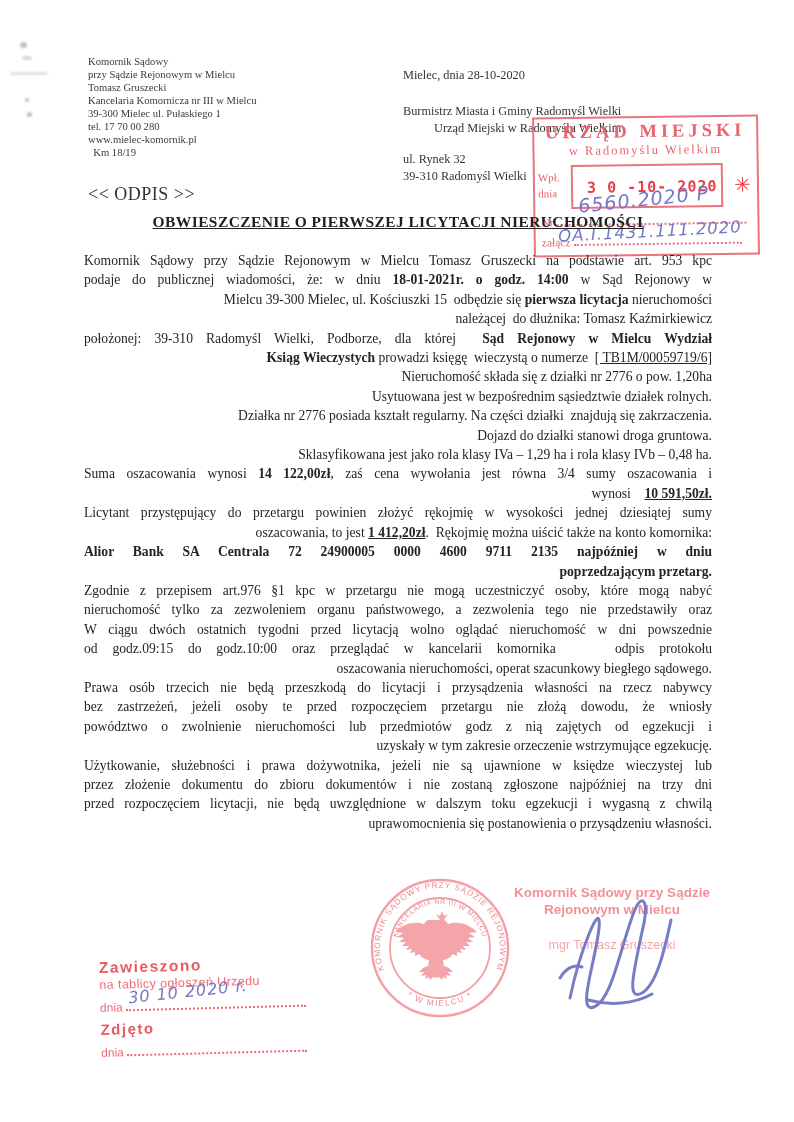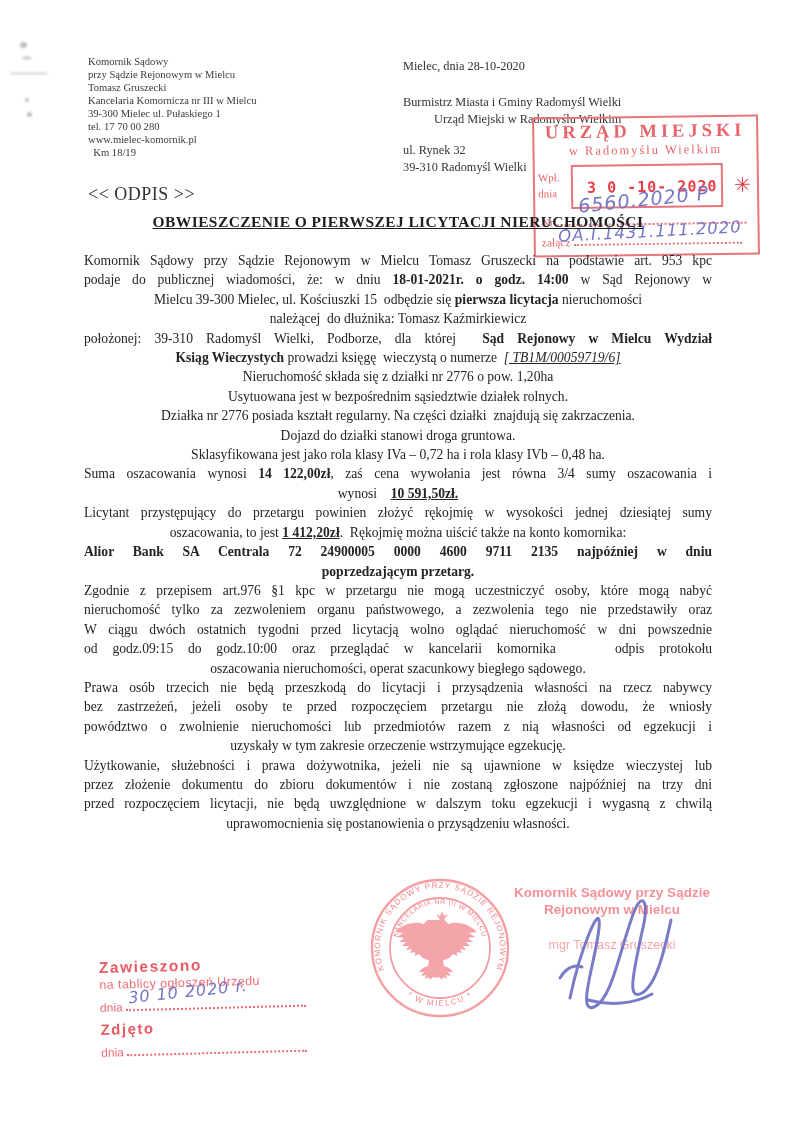--- a/index.html
+++ b/index.html
@@ -8,21 +8,21 @@
     position:relative; width:794px; height:1122px; margin:0 auto;
     background:#ffffff; overflow:hidden;
     font-family:"Liberation Serif", serif; color:#262626;padding-left:42px;
   }
   
   .smudge { position:absolute; background:#8a8a8a; opacity:.55; border-radius:50%; filter:blur(1px); }
 
   
   .sender { position:absolute; left:88px; top:55px; font-size:10.6px; line-height:13px; color:#3a3a3a; }
   .odpis  { position:absolute; left:88px; top:184px; font-size:18px; letter-spacing:.5px; color:#333; }
-  .hright { position:absolute; left:403px; top:59px; font-size:12.3px; color:#333; }
+  .hright { position:absolute; left:403px; top:68px; font-size:12.3px; color:#333; }
   .hright .dateline { margin-bottom:20px; }
   .hright .recip { line-height:16.5px;text-align:right; }
   .hright .addr  { margin-top:15px; line-height:16.5px; }
 
   
   .rstamp {
     position:absolute; left:533px; top:116px; width:226px; height:140px;
     border:2px solid #e8747c; transform:rotate(-0.8deg); color:#e8636c;
     font-family:"Liberation Serif", serif; background:rgba(255,255,255,0.0);
   }
@@ -41,25 +41,25 @@
 
   .hand { position:absolute; color:#7577c6; font-family:"DejaVu Sans", sans-serif;
           font-style:italic; letter-spacing:1px; white-space:nowrap; }
   .hand.case-no { left:578px; top:188px; font-size:19px; transform:rotate(-6deg); }
   .hand.ref-no  { left:558px; top:222px; font-size:16.5px; transform:rotate(-3deg); }
 
   
   .doc-title { position:absolute; left:84px; top:213px; width:628px; text-align:center;
                font-weight:bold; font-size:15.5px; letter-spacing:.4px; text-decoration:underline; color:#1f1f1f; }
   .body-wrap { position:absolute; left:84px; top:251px; width:628px; }
-  .bline { font-size:13.6px; line-height:19.4px; white-space:pre-wrap; text-align:center; color:#242424; }
+  .bline { font-size:13.6px; line-height:19.4px; white-space:pre-wrap; text-align:right; color:#242424; }
   .bline.j { text-align:justify; text-align-last:justify; }
   .bline .b  { font-weight:bold; }
   .bline .bu { font-weight:bold; text-decoration:underline; }
-  .bline .iu { font-style:italic; text-decoration:underline; }
+  .bline .iu { text-decoration:underline; }
 
   
   .seal { position:absolute; left:356px; top:864px; width:168px; height:168px; }
 
   
   .sigblock { position:absolute; left:488px; top:884px; width:248px; text-align:center;
               font-family:"Liberation Sans", sans-serif; color:#f0868c; }
   .sigblock .l { font-size:13.5px; font-weight:bold; line-height:17px; opacity:.9; }
   .signer { position:absolute; left:488px; top:938px; width:248px; text-align:center;
             font-family:"Liberation Sans", sans-serif; font-size:12.5px; color:#f0959a; opacity:.85; }
@@ -130,35 +130,35 @@
       <div class="bline j"><span>Komornik Sądowy przy Sądzie Rejonowym w Mielcu Tomasz Gruszecki na podstawie art. 953 kpc</span></div>
       <div class="bline j"><span>podaje do publicznej wiadomości, że: w dniu </span><span class="b">18-01-2021r. o godz. 14:00</span><span> w Sąd Rejonowy w</span></div>
       <div class="bline"><span>Mielcu 39-300 Mielec, ul. Kościuszki 15  odbędzie się </span><span class="b">pierwsza licytacja</span><span> nieruchomości</span></div>
       <div class="bline"><span>należącej  do dłużnika: Tomasz Kaźmirkiewicz</span></div>
       <div class="bline j"><span>położonej: 39-310 Radomyśl Wielki, Podborze, dla której  </span><span class="b">Sąd Rejonowy w Mielcu Wydział</span></div>
       <div class="bline"><span class="b">Ksiąg Wieczystych</span><span> prowadzi księgę  wieczystą o numerze  </span><span class="iu">[ TB1M/00059719/6]</span></div>
       <div class="bline"><span>Nieruchomość składa się z działki nr 2776 o pow. 1,20ha</span></div>
       <div class="bline"><span>Usytuowana jest w bezpośrednim sąsiedztwie działek rolnych.</span></div>
       <div class="bline"><span>Działka nr 2776 posiada kształt regularny. Na części działki  znajdują się zakrzaczenia.</span></div>
       <div class="bline"><span>Dojazd do działki stanowi droga gruntowa.</span></div>
-      <div class="bline"><span>Sklasyfikowana jest jako rola klasy IVa – 0,72 ha i rola klasy IVb – 0,48 ha.</span></div>
+      <div class="bline"><span>Sklasyfikowana jest jako rola klasy IVa – 1,29 ha i rola klasy IVb – 0,48 ha.</span></div>
       <div class="bline j"><span>Suma oszacowania wynosi </span><span class="b">14 122,00zł</span><span>, zaś cena wywołania jest równa 3/4 sumy oszacowania i</span></div>
       <div class="bline"><span>wynosi    </span><span class="bu">10 591,50zł.</span></div>
       <div class="bline j"><span>Licytant przystępujący do przetargu powinien złożyć rękojmię w wysokości jednej dziesiątej sumy</span></div>
       <div class="bline"><span>oszacowania, to jest </span><span class="bu">1 412,20zł</span><span>.  Rękojmię można uiścić także na konto komornika:</span></div>
       <div class="bline j"><span class="b">Alior Bank SA Centrala 72 24900005 0000 4600 9711 2135 najpóźniej w dniu</span></div>
       <div class="bline"><span class="b">poprzedzającym przetarg.</span></div>
       <div class="bline j"><span>Zgodnie z przepisem art.976 §1 kpc w przetargu nie mogą uczestniczyć osoby, które mogą nabyć</span></div>
       <div class="bline j"><span>nieruchomość tylko za zezwoleniem organu państwowego, a zezwolenia tego nie przedstawiły oraz</span></div>
       <div class="bline j"><span>W ciągu dwóch ostatnich tygodni przed licytacją wolno oglądać nieruchomość w dni powszednie</span></div>
       <div class="bline j"><span>od godz.09:15 do godz.10:00 oraz przeglądać w kancelarii komornika    odpis protokołu</span></div>
       <div class="bline"><span>oszacowania nieruchomości, operat szacunkowy biegłego sądowego.</span></div>
       <div class="bline j"><span>Prawa osób trzecich nie będą przeszkodą do licytacji i przysądzenia własności na rzecz nabywcy</span></div>
       <div class="bline j"><span>bez zastrzeżeń, jeżeli osoby te przed rozpoczęciem przetargu nie złożą dowodu, że wniosły</span></div>
-      <div class="bline j"><span>powództwo o zwolnienie nieruchomości lub przedmiotów razem z nią własności od egzekucji i</span></div>
+      <div class="bline j"><span>powództwo o zwolnienie nieruchomości lub przedmiotów godz z nią zajętych od egzekucji i</span></div>
       <div class="bline"><span>uzyskały w tym zakresie orzeczenie wstrzymujące egzekucję.</span></div>
       <div class="bline j"><span>Użytkowanie, służebności i prawa dożywotnika, jeżeli nie są ujawnione w księdze wieczystej lub</span></div>
       <div class="bline j"><span>przez złożenie dokumentu do zbioru dokumentów i nie zostaną zgłoszone najpóźniej na trzy dni</span></div>
       <div class="bline j"><span>przed rozpoczęciem licytacji, nie będą uwzględnione w dalszym toku egzekucji i wygasną z chwilą</span></div>
       <div class="bline"><span>uprawomocnienia się postanowienia o przysądzeniu własności.</span></div>
     </div>
 
   <svg class="seal" viewBox="0 0 168 168">
     <g stroke="#f2959a" fill="none" opacity="0.9">
       <circle cx="84" cy="84" r="68" stroke-width="2.4"></circle>

